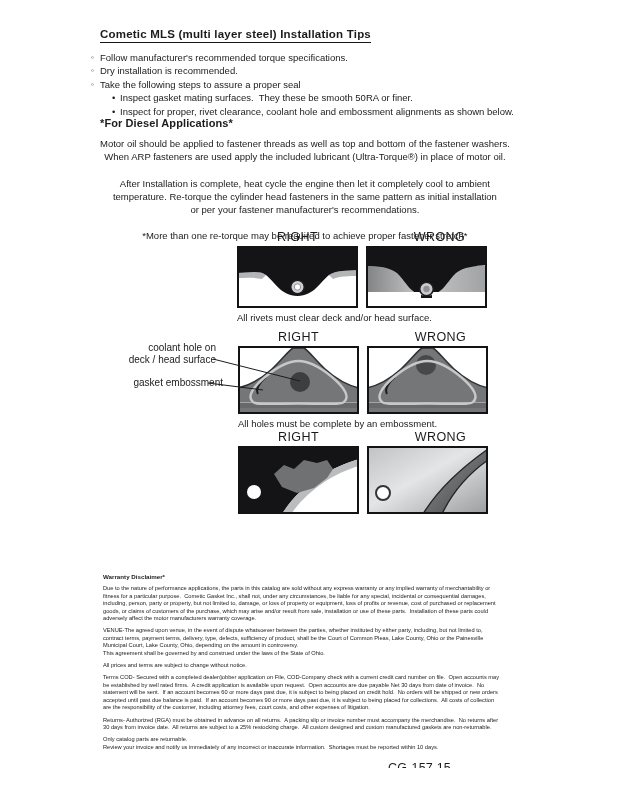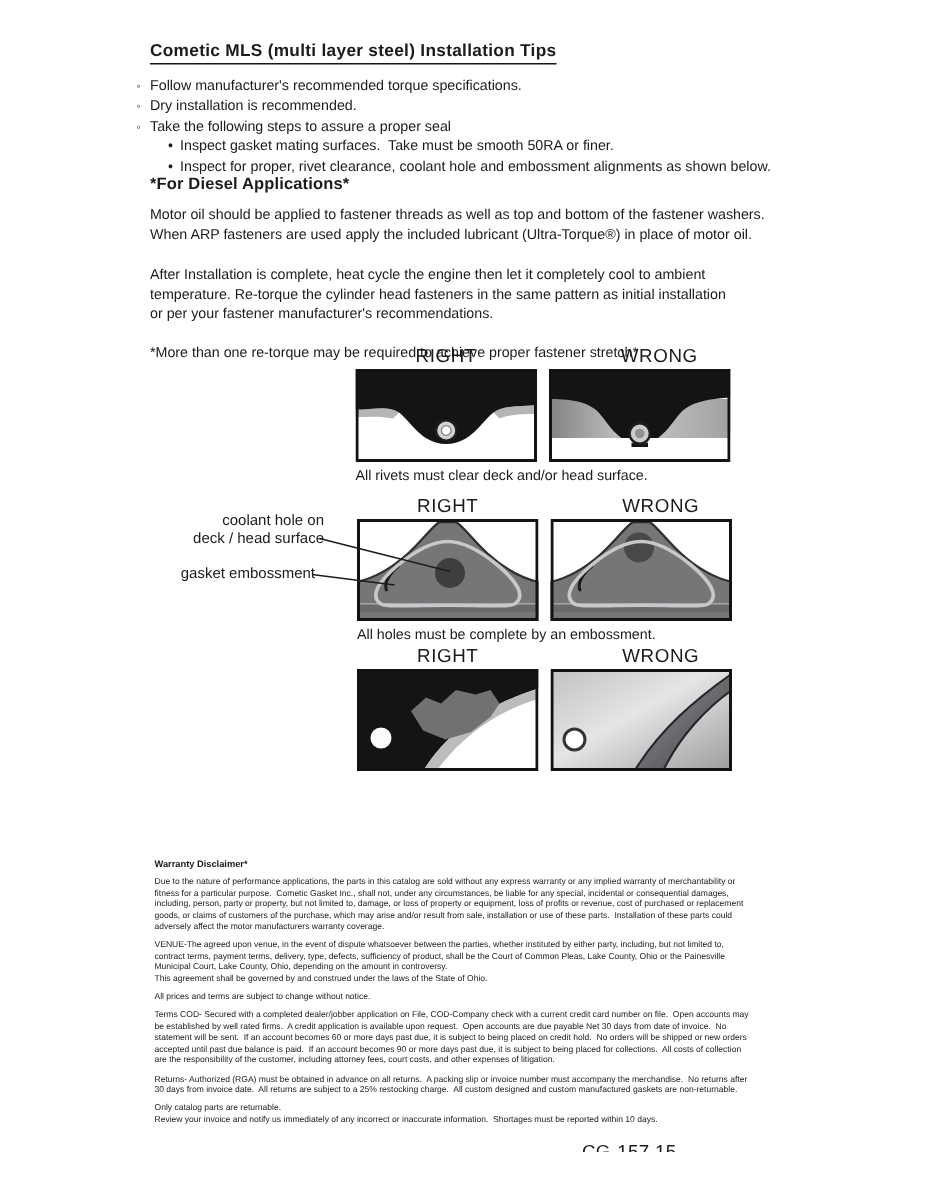--- a/index.html
+++ b/index.html
@@ -14,37 +14,37 @@
   .tips{position:absolute;left:91px;top:51px;font-size:9.5px;line-height:13.4px;}
   .tip{display:flex;}
   .tip .g{width:9px;font-size:8px;line-height:13.4px;}
   .tip.sub{padding-left:21px;}
   .tip.sub .g{width:8px;font-size:9.5px;}
   .tip .t{white-space:pre-wrap;text-align:right;}
 
   
   .diesel{position:absolute;left:100px;top:117px;font-size:9.5px;line-height:13.2px;}
   .diesel h2{font-size:11px;font-weight:bold;margin:0;letter-spacing:.1px;}
-  .diesel p{margin:13px 0 0;white-space:pre-wrap;}
+  .diesel p{margin:13px 0 0;white-space:pre-wrap;text-align:center;}
   .diesel p.first{margin-top:7px;}
 
   
   .figure{position:absolute;}
   .fig-labels{display:flex;gap:21px;margin-bottom:2px;}
   .fig-label{width:121px;text-align:center;font-size:12.5px;letter-spacing:.4px;}
   .fig-boxes{display:flex;gap:8px;}
   .fig-caption{font-size:9.5px;margin-top:4px;white-space:pre-wrap;line-height:12.5px;}
   #fig1{left:237px;top:230px;}
   #fig2{left:238px;top:330px;}
   #fig3{left:238px;top:430px;}
 
   
   .callout{position:absolute;font-size:10px;line-height:12px;text-align:right;}
   #callout-coolant{left:100px;top:342px;width:116px;}
-  #callout-embossment{left:99px;top:377px;width:111px;}
+  #callout-embossment{left:112px;top:377px;width:111px;}
   #leaders{position:absolute;left:205px;top:340px;}
 
   
   .warranty{position:absolute;left:103px;top:573px;width:470px;font-size:5.7px;line-height:7.4px;}
   .warranty h3{font-size:6.2px;margin:0 0 5px;font-weight:bold;}
   .warranty p{margin:0 0 5px;white-space:pre-wrap;}
 
   
   .footer-code{position:absolute;left:388px;top:761px;font-size:12.5px;letter-spacing:.2px;}
 </style>
@@ -63,21 +63,21 @@
     <div class="tip">
       <span class="g">◦</span>
       <span class="t">Dry installation is recommended.</span>
     </div>
     <div class="tip">
       <span class="g">◦</span>
       <span class="t">Take the following steps to assure a proper seal</span>
     </div>
     <div class="tip sub">
       <span class="g">•</span>
-      <span class="t">Inspect gasket mating surfaces.  Take must be smooth 50RA or finer.</span>
+      <span class="t">Inspect gasket mating surfaces.  They these be smooth 50RA or finer.</span>
     </div>
     <div class="tip sub">
       <span class="g">•</span>
       <span class="t">Inspect for proper, rivet clearance, coolant hole and embossment alignments as shown below.</span>
     </div>
   </div>
 
   <div class="diesel">
     <h2>*For Diesel Applications*</h2>
     <p class="first">Motor oil should be applied to fastener threads as well as top and bottom of the fastener washers.

